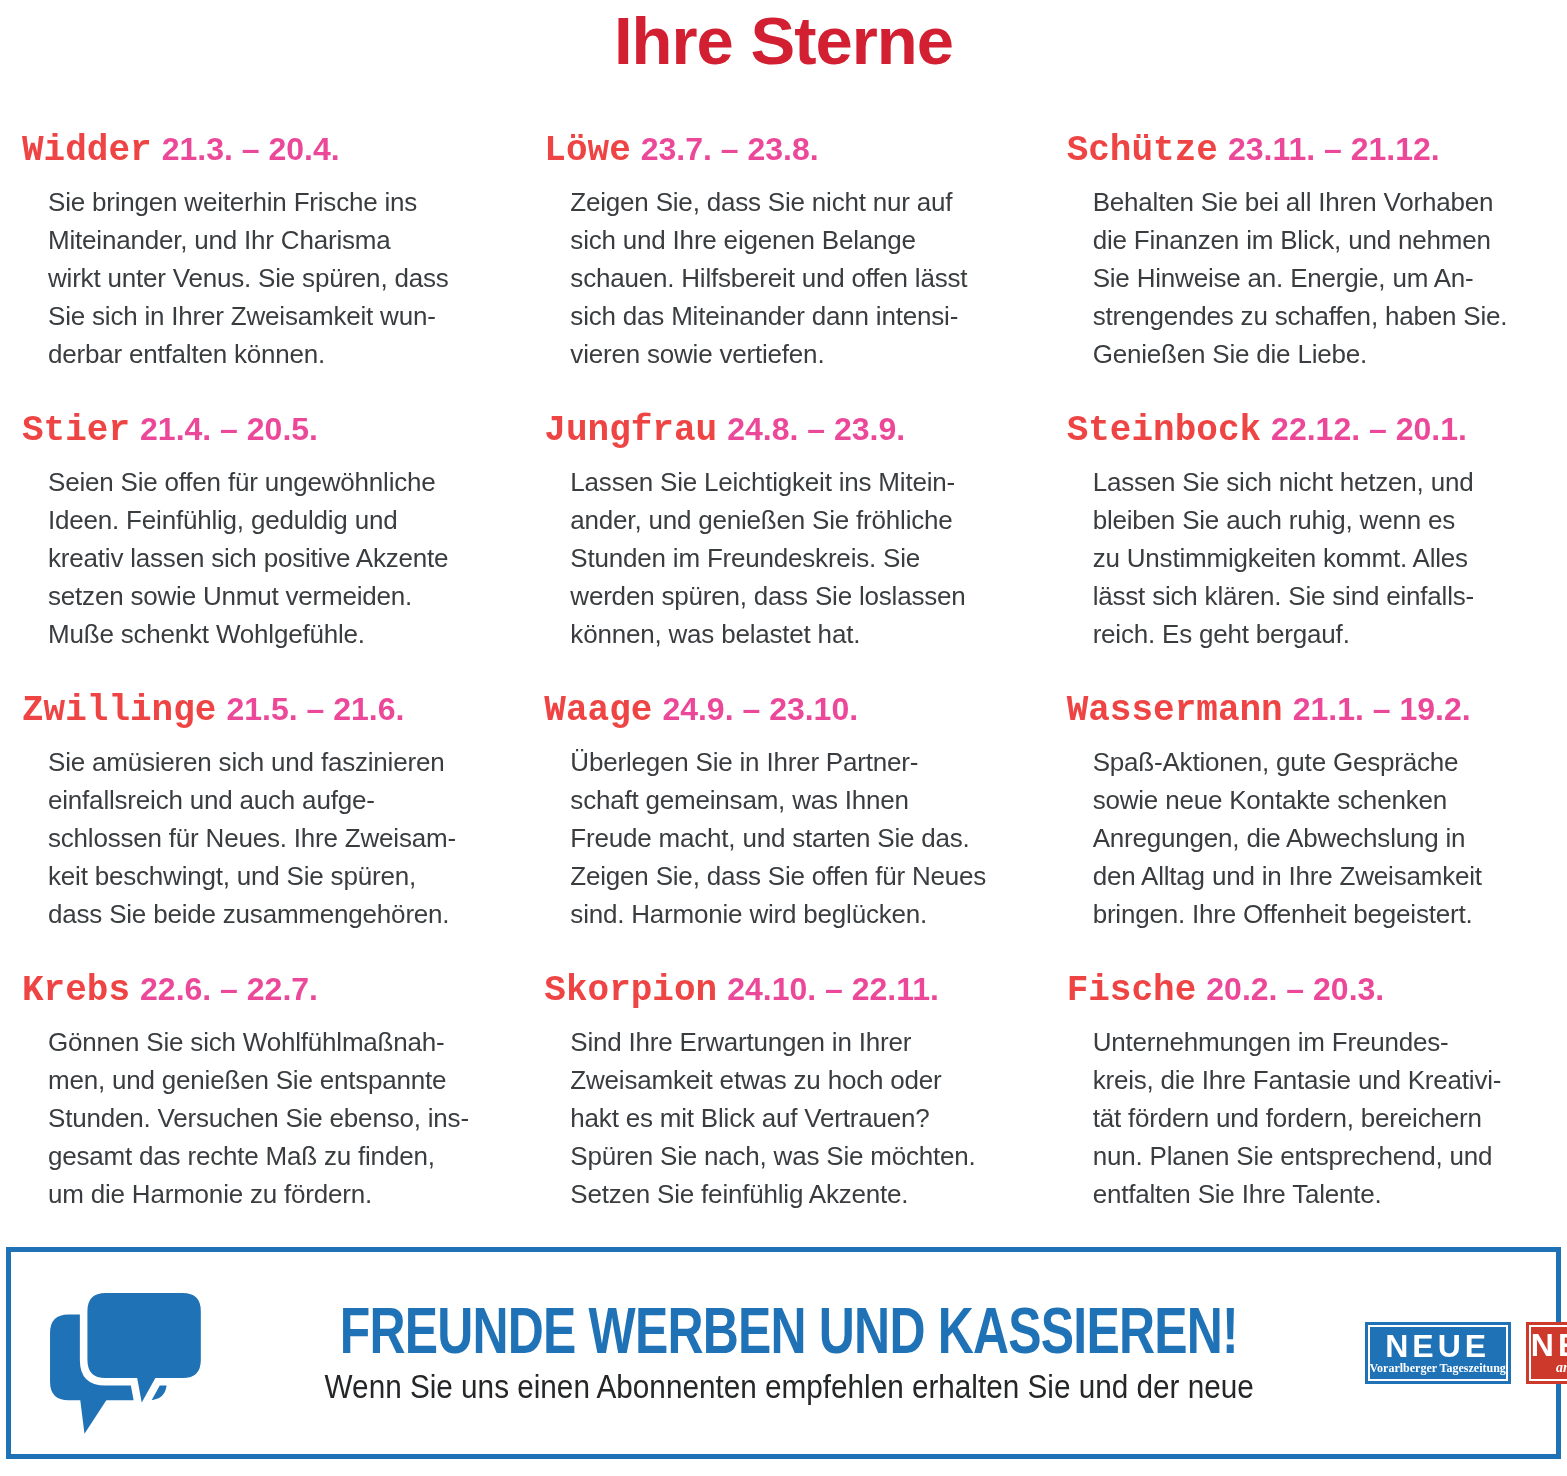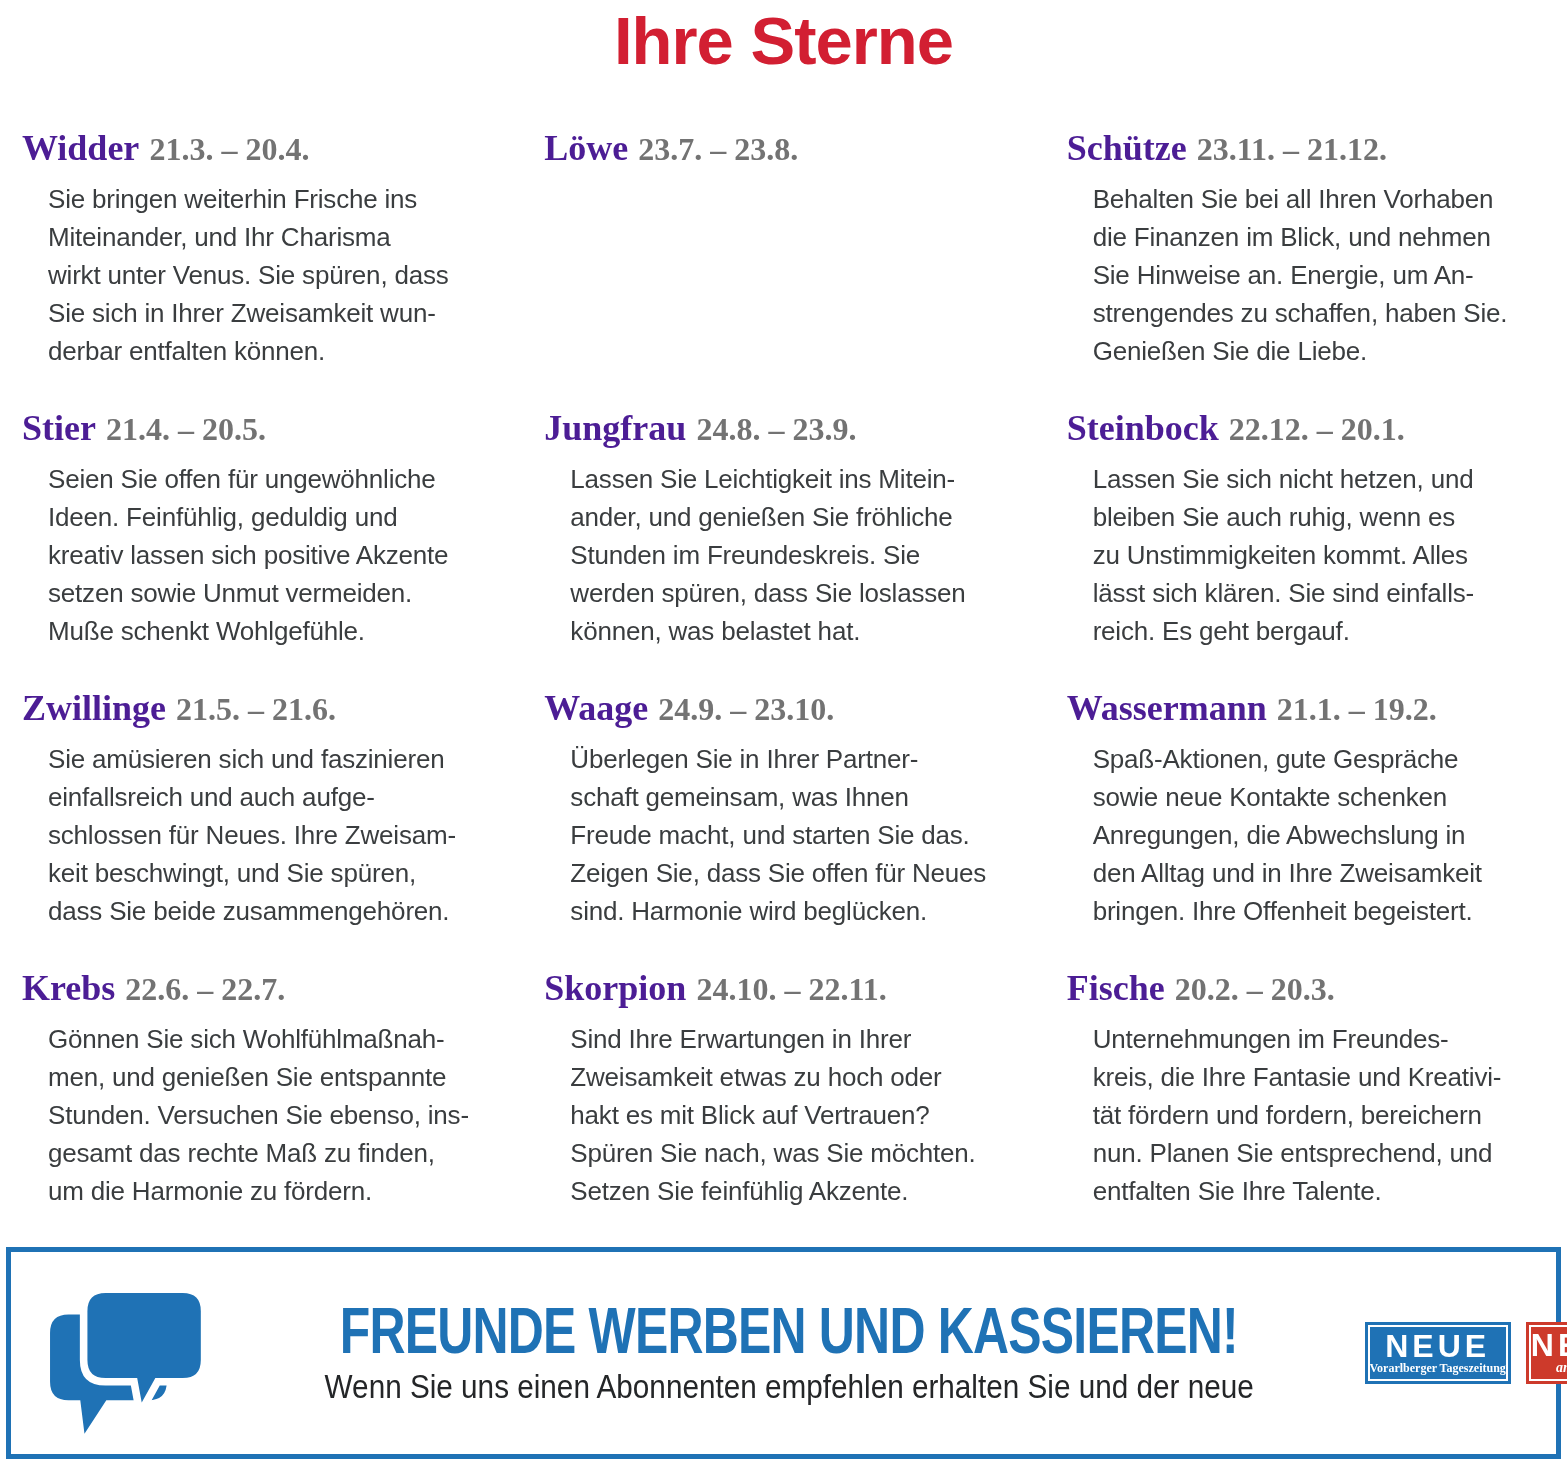--- a/index.html
+++ b/index.html
@@ -30,29 +30,29 @@
     grid-auto-flow: column;
     column-gap: 44px;
   }
   .entry-head {
     font-size: 36px;
     line-height: 1;
     margin-bottom: 14px;
     white-space: nowrap;
   }
   .sign {
-    font-family: Liberation Serif, serif;
-    font-weight: bold;
-    color: #4c1d95;
+    font-family: Liberation Mono, monospace;
+    font-weight: bold;
+    color: #ef4444;
   }
   .dates {
-    font-family: Liberation Serif, serif;
+    font-family: Liberation Sans, sans-serif;
     font-weight: bold;
     font-size: 32px;
-    color: #737373;
+    color: #ec4899;
   }
   .entry-text {
     font-size: 26px;
     line-height: 38px;
     color: #3a3d3f;
     white-space: pre;
     letter-spacing: -0.2px;
     margin-left: 26px;
   }
   
@@ -203,20 +203,25 @@
 Stunden. Versuchen Sie ebenso, ins-
 gesamt das rechte Maß zu finden,
 um die Harmonie zu fördern.</p>
     </div>
 
     <div class="entry">
       <h2 class="entry-head">
         <span class="sign">Löwe</span>
         <span class="dates">23.7. – 23.8.</span>
       </h2>
+      <p class="entry-text">Zeigen Sie, dass Sie nicht nur auf
+sich und Ihre eigenen Belange
+schauen. Hilfsbereit und offen lässt
+sich das Miteinander dann intensi-
+vieren sowie vertiefen.</p>
     </div>
 
     <div class="entry">
       <h2 class="entry-head">
         <span class="sign">Jungfrau</span>
         <span class="dates">24.8. – 23.9.</span>
       </h2>
       <p class="entry-text">Lassen Sie Leichtigkeit ins Mitein-
 ander, und genießen Sie fröhliche
 Stunden im Freundeskreis. Sie

